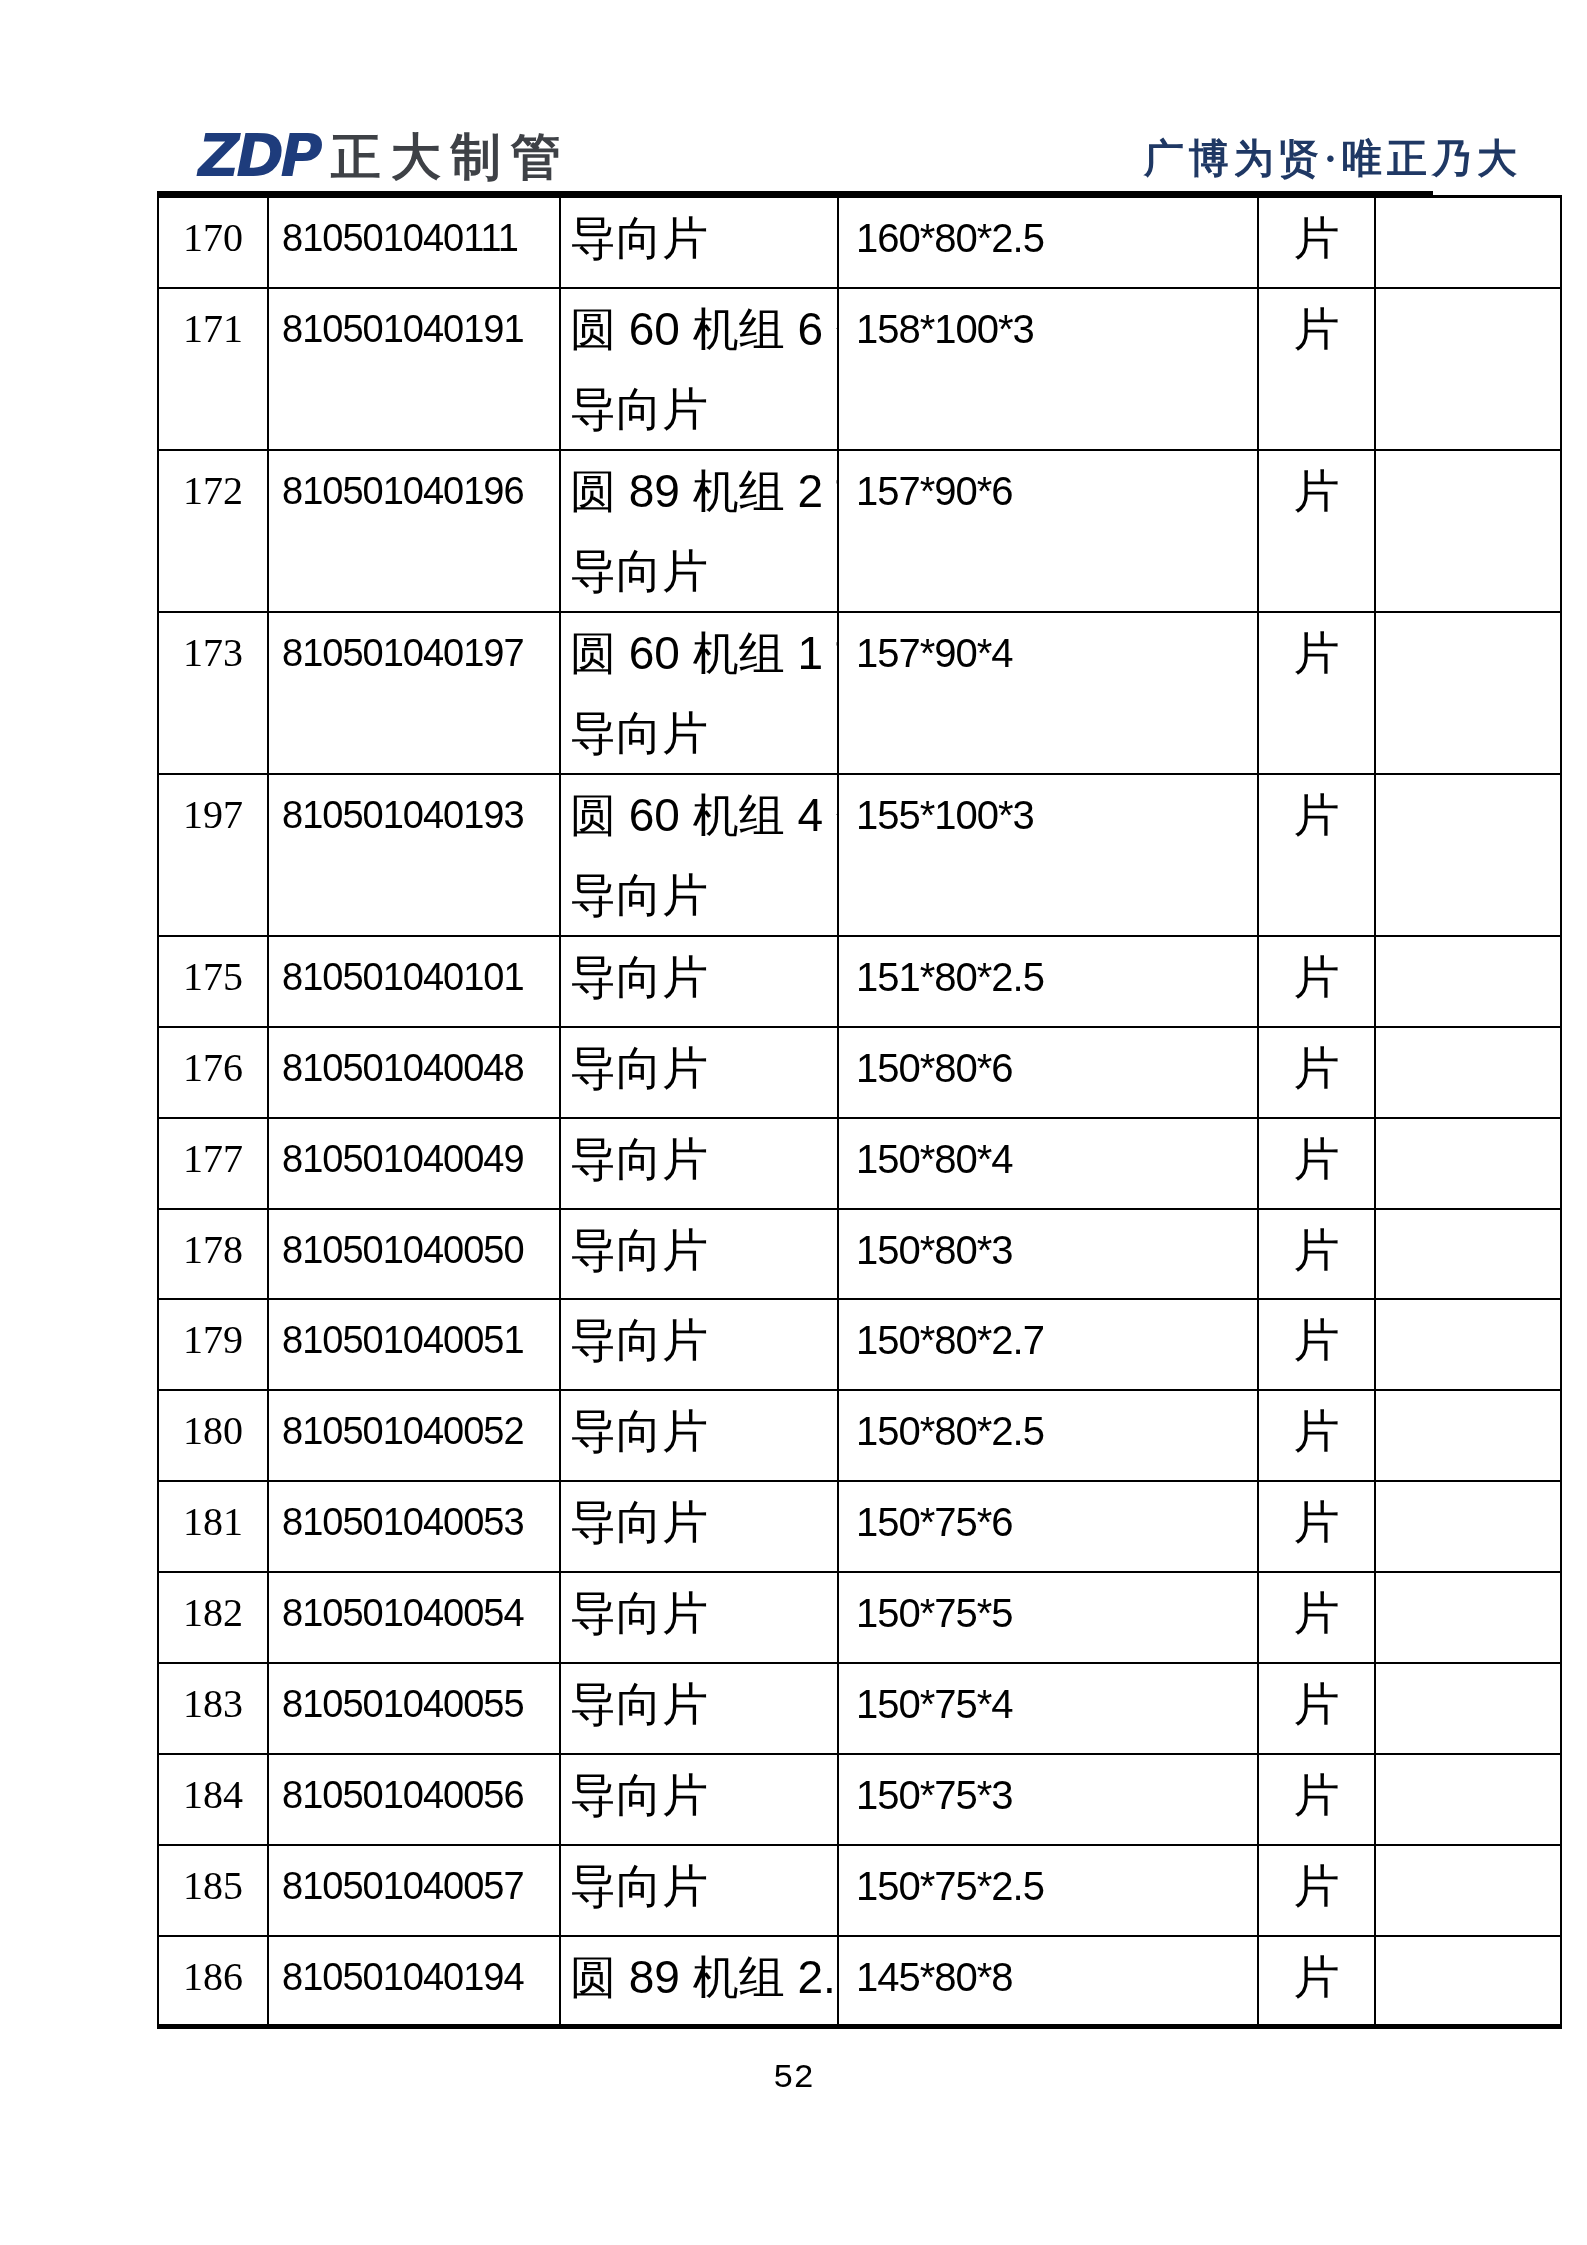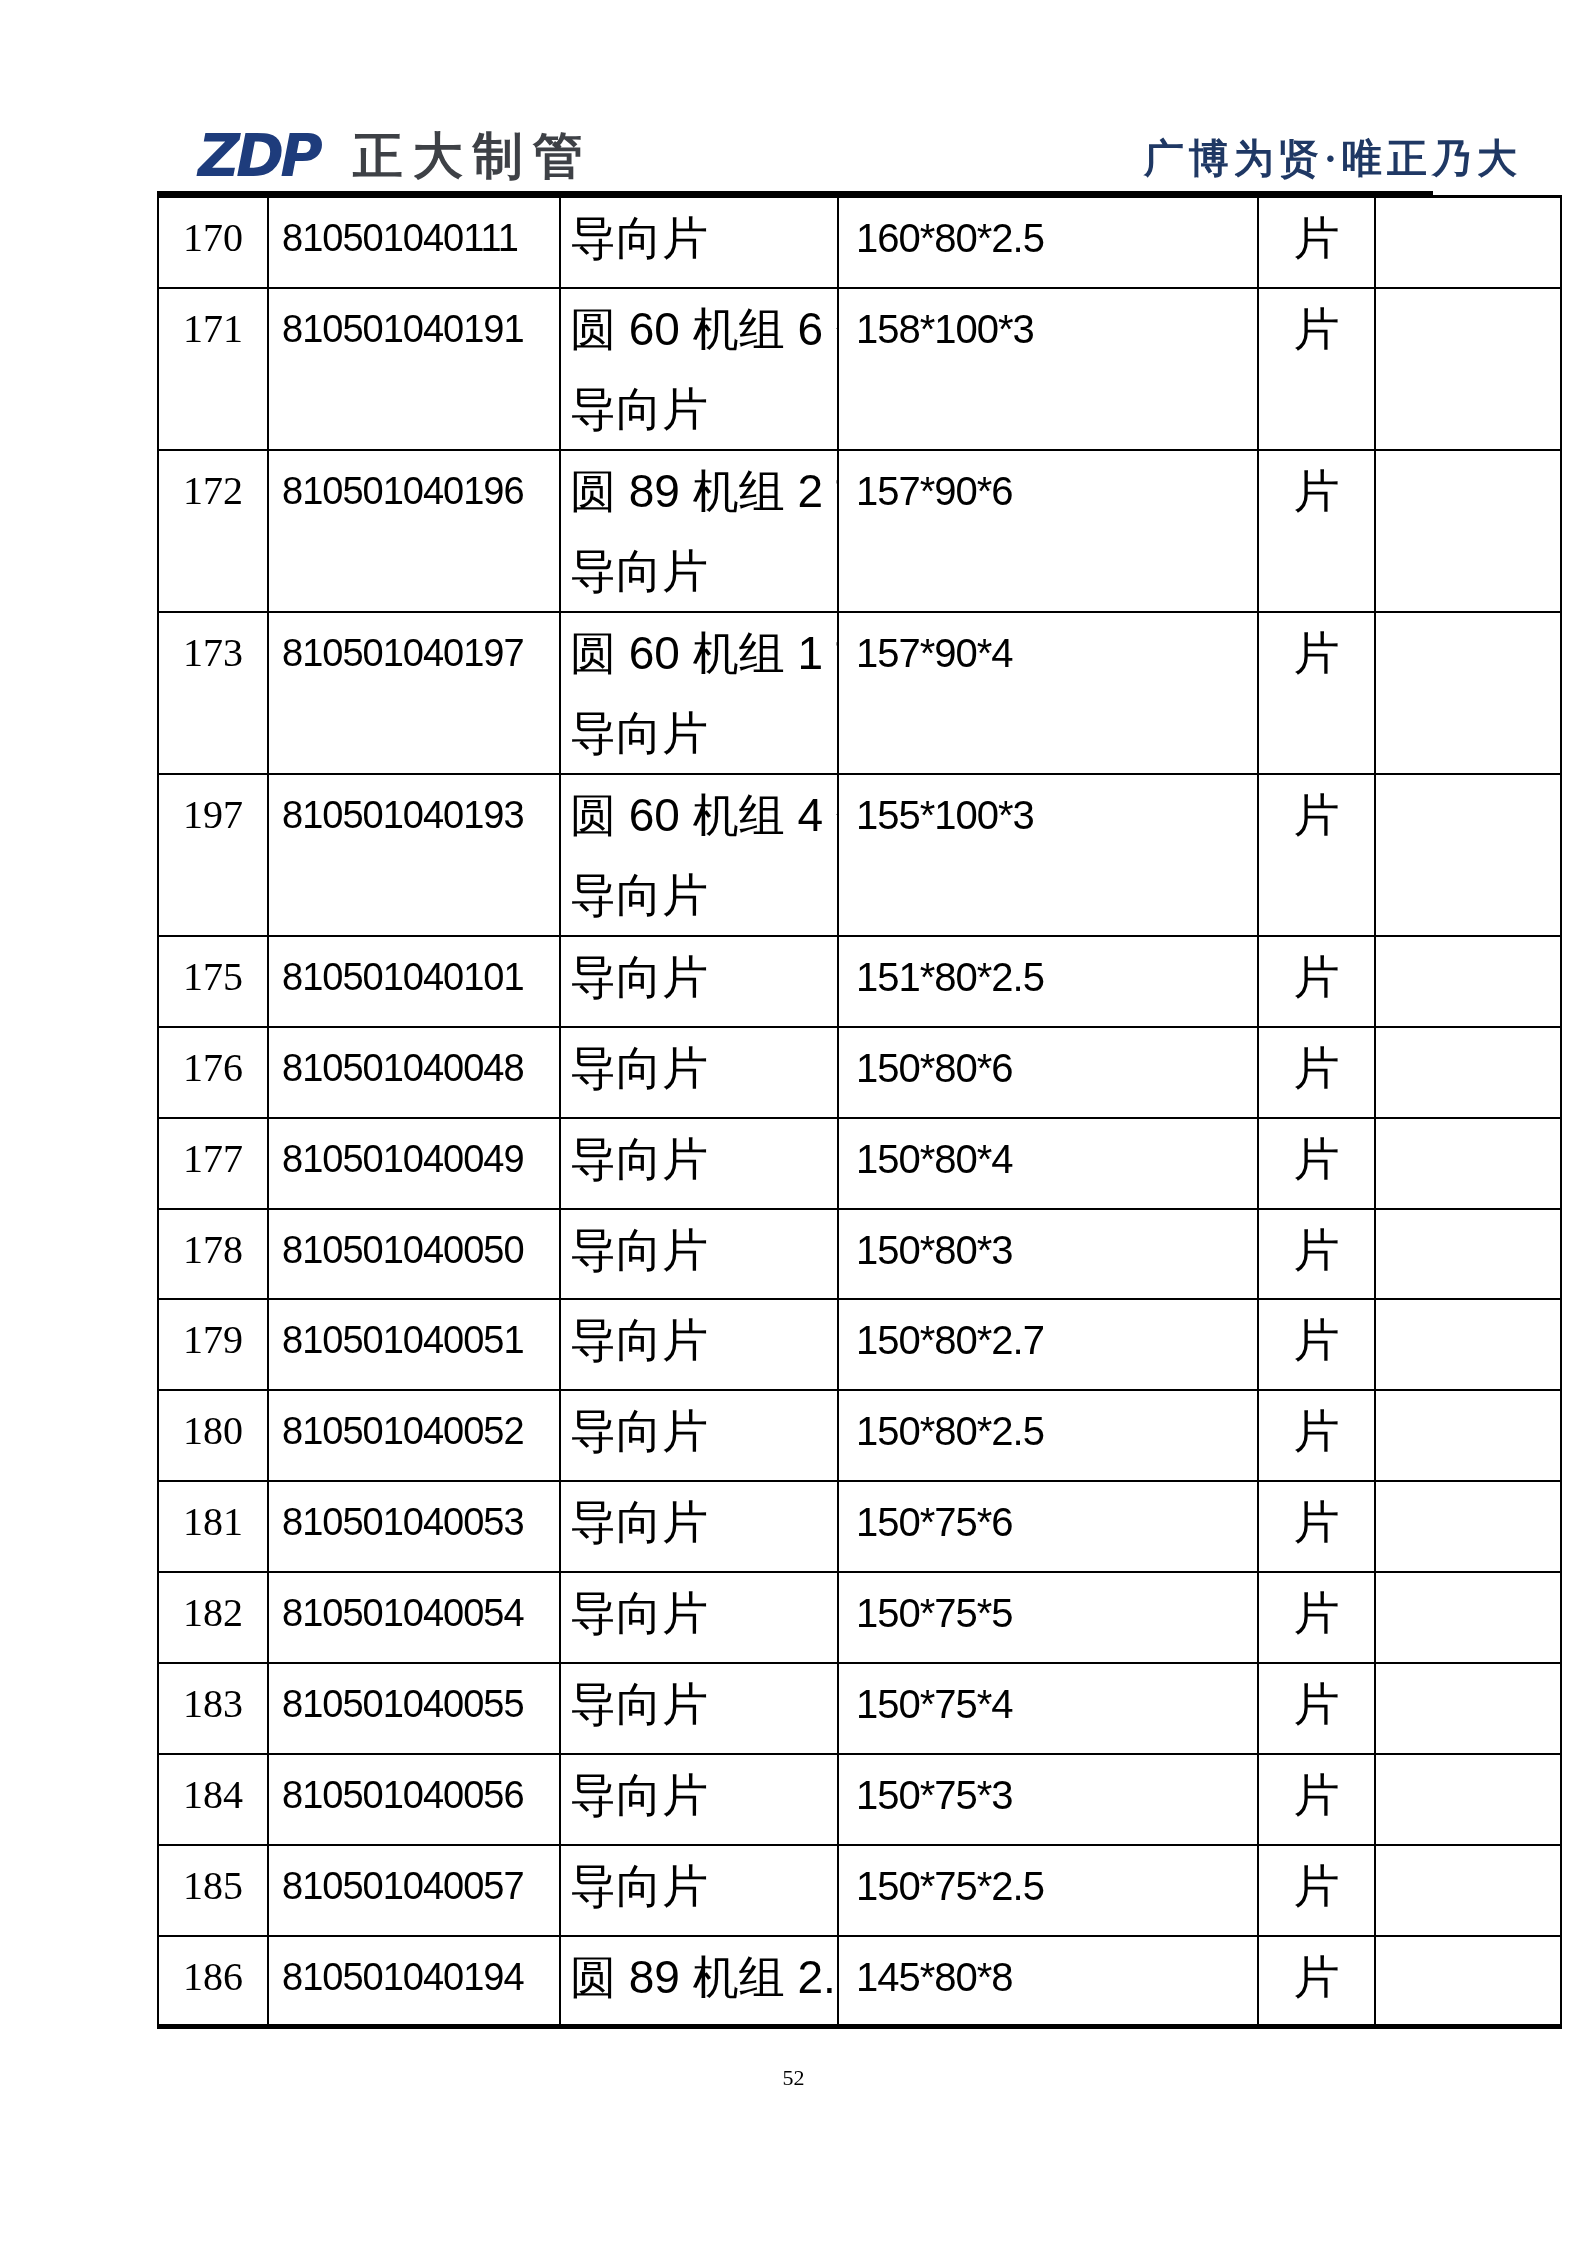--- a/index.html
+++ b/index.html
@@ -8,21 +8,21 @@
     background:#ffffff;
     position:relative;
     font-family:"Liberation Sans", sans-serif;
     color:#000;
     overflow:hidden;
   }
 
   
   .logo {
     position:absolute; left:198px; top:128px;
-    display:flex; align-items:center; gap:34px;
+    display:flex; align-items:flex-end; gap:12px;
     white-space:nowrap;
   }
   .logo-zdp {
     font-family:"DejaVu Sans", sans-serif;
     font-weight:900; font-style:italic;
     font-size:58px; line-height:56px;
     letter-spacing:-4px;
     color:#1e3c7c;
   }
   .logo-name {
@@ -68,22 +68,22 @@
   td.c-name { font-size:46px; }
   td.c-name .ln { padding-left:9px; }
   td.c-spec { font-size:40px; letter-spacing:-1px; }
   td.c-spec .ln { padding-left:17px; }
   td.c-unit { text-align:center; font-size:46px; }
 
   
   .page-num {
     position:absolute; top:2058px; left:0;
     width:1587px; text-align:center;
-    font-family:Liberation Serif, serif;
-    font-size:22px; line-height:40px;
+    font-family:Liberation Mono, monospace;
+    font-size:34px; line-height:40px;
   }
 </style>
 </head>
 <body>
 
 <div class="logo">
   <span class="logo-zdp">ZDP</span>
   <span class="logo-name">正大制管</span>
 </div>
 <div class="slogan">广博为贤·唯正乃大</div>

